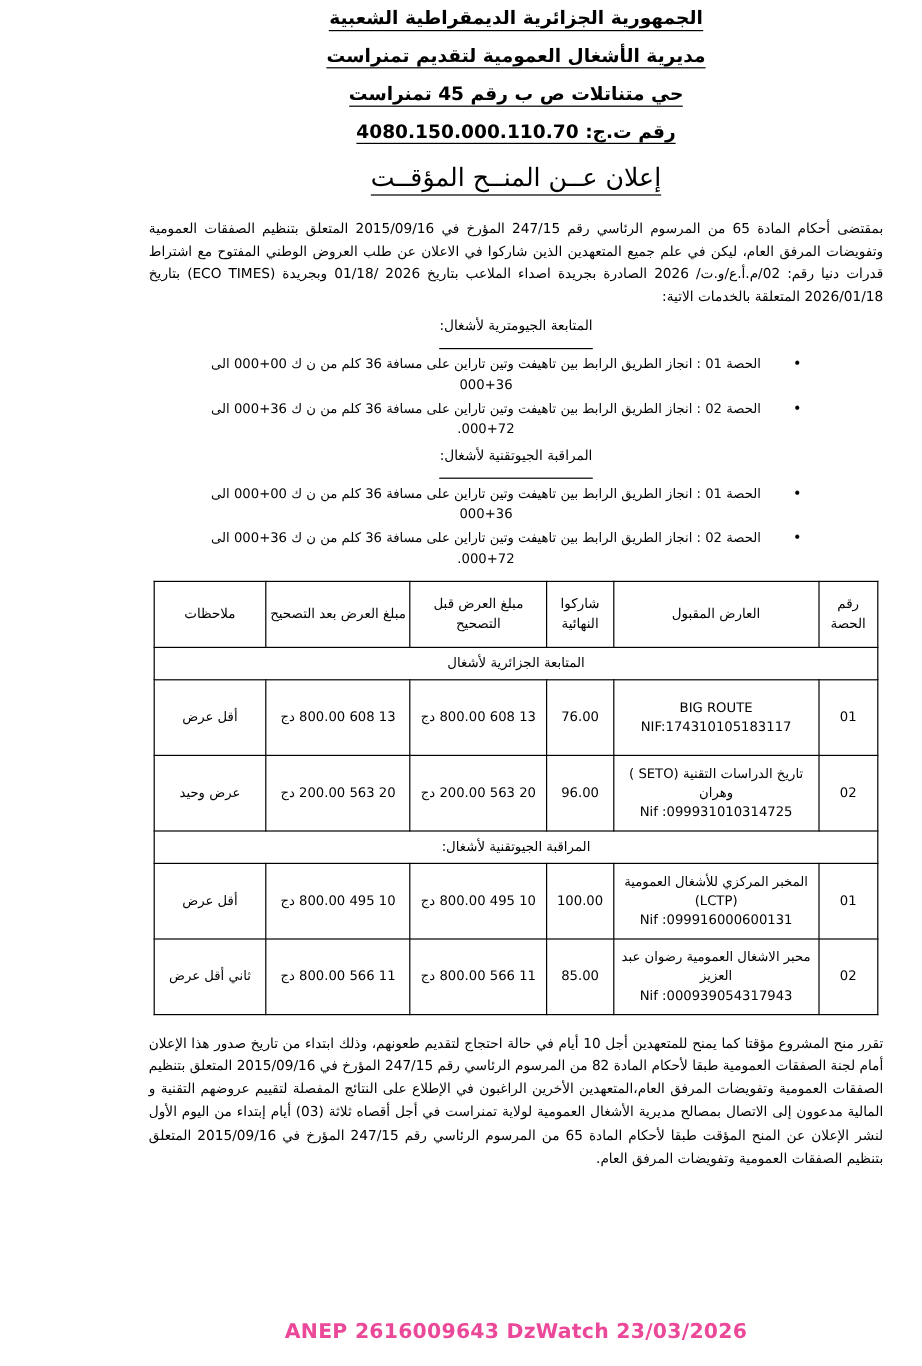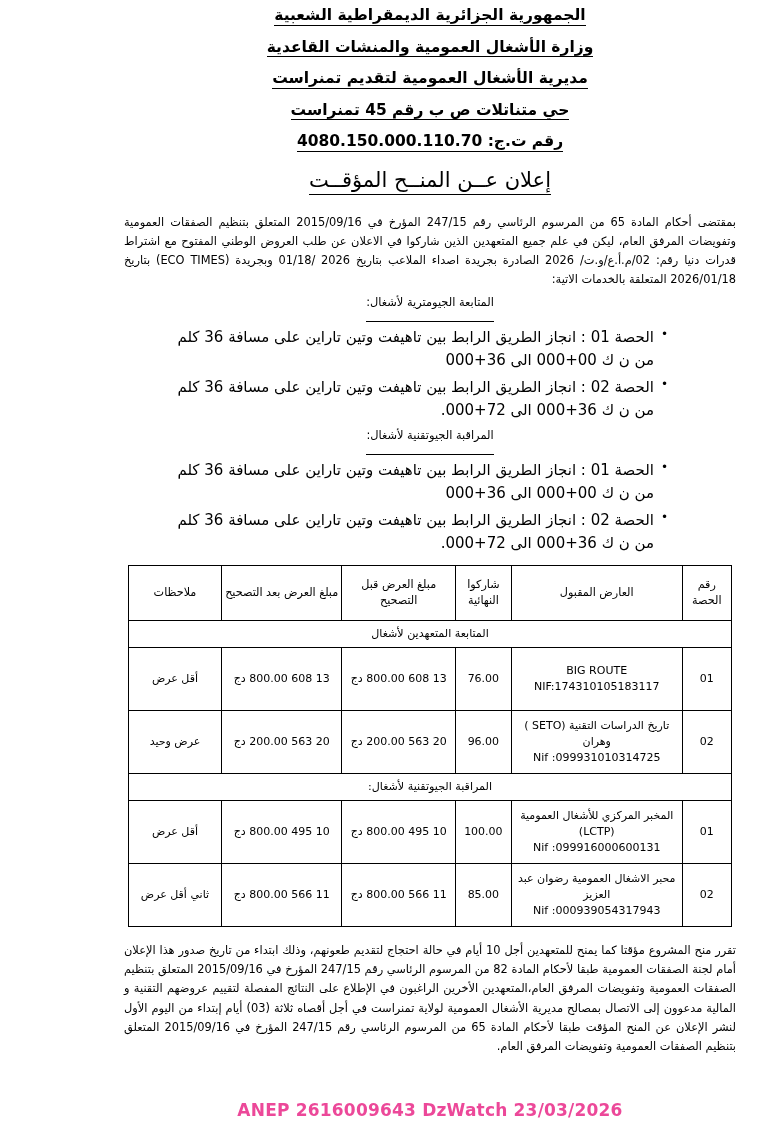--- a/index.html
+++ b/index.html
@@ -88,24 +88,24 @@
 
   
   ul.lots {
     list-style: none;
     margin: 0 0 6px 0;
     padding: 0 72px 0 36px;
     direction: rtl;
   }
   ul.lots li {
     position: relative;
-    font-size: 15px;
+    font-size: 11px;
     line-height: 1.55;
     margin-bottom: 3px;
-    text-align: right;
+    text-align: center;
     padding-right: 14px;
   }
   ul.lots li::before {
     content: "\2022";
     position: absolute;
     right: 0;
     top: -1px;
     font-size: 12px;
     line-height: 1.55;
   }
@@ -182,21 +182,20 @@
     font-family: "DejaVu Sans", "Liberation Sans", sans-serif;
   }
 </style>
 </head>
 <body>
 
 <div class="page">
 
   <div class="header">
     <div class="header-line hl-0">الجمهورية الجزائرية الديمقراطية الشعبية</div>
-    <div class="header-line hl-1">وزارة الأشغال العمومية والمنشات القاعدية</div>
     <div class="header-line hl-2">مديرية الأشغال العمومية لتقديم تمنراست</div>
     <div class="header-line hl-3">حي متناتلات ص ب رقم 45 تمنراست</div>
     <div class="header-line hl-4">رقم ت.ج: 4080.150.000.110.70</div>
   </div>
 
   <div class="doc-title">إعلان عــن المنــح المؤقــت</div>
 
   <p class="para intro">بمقتضى أحكام المادة 65 من المرسوم الرئاسي رقم 247/15 المؤرخ في 2015/09/16 المتعلق بتنظيم الصفقات العمومية وتفويضات المرفق العام، ليكن في علم جميع المتعهدين الذين شاركوا في الاعلان عن طلب العروض الوطني المفتوح مع اشتراط قدرات دنيا رقم: 02/م.أ.ع/و.ت/ 2026 الصادرة بجريدة  اصداء الملاعب بتاريخ 2026 /01/18 وبجريدة (ECO TIMES) بتاريخ 2026/01/18 المتعلقة بالخدمات الاتية:</p>
 
   <div class="sect-title">المتابعة الجيومترية لأشغال:</div>
@@ -227,21 +226,21 @@
           <th>العارض المقبول</th>
           <th>شاركوا النهائية</th>
           <th>مبلغ العرض قبل التصحيح</th>
           <th>مبلغ العرض بعد التصحيح</th>
           <th>ملاحظات</th>
         </tr>
       </thead>
       <tbody>
 
         <tr class="section-row">
-          <td colspan="6">المتابعة المتعهدين لأشغال</td>
+          <td colspan="6">المتابعة الجزائرية لأشغال</td>
         </tr>
 
         <tr class="data-row">
           <td>01</td>
           <td class="bidder">
             <span class="bidder-name latin">BIG ROUTE</span>
             <span class="bidder-nif latin">NIF:174310105183117</span>
           </td>
           <td>76.00</td>
           <td class="amount">13 608 800.00 دج</td>

